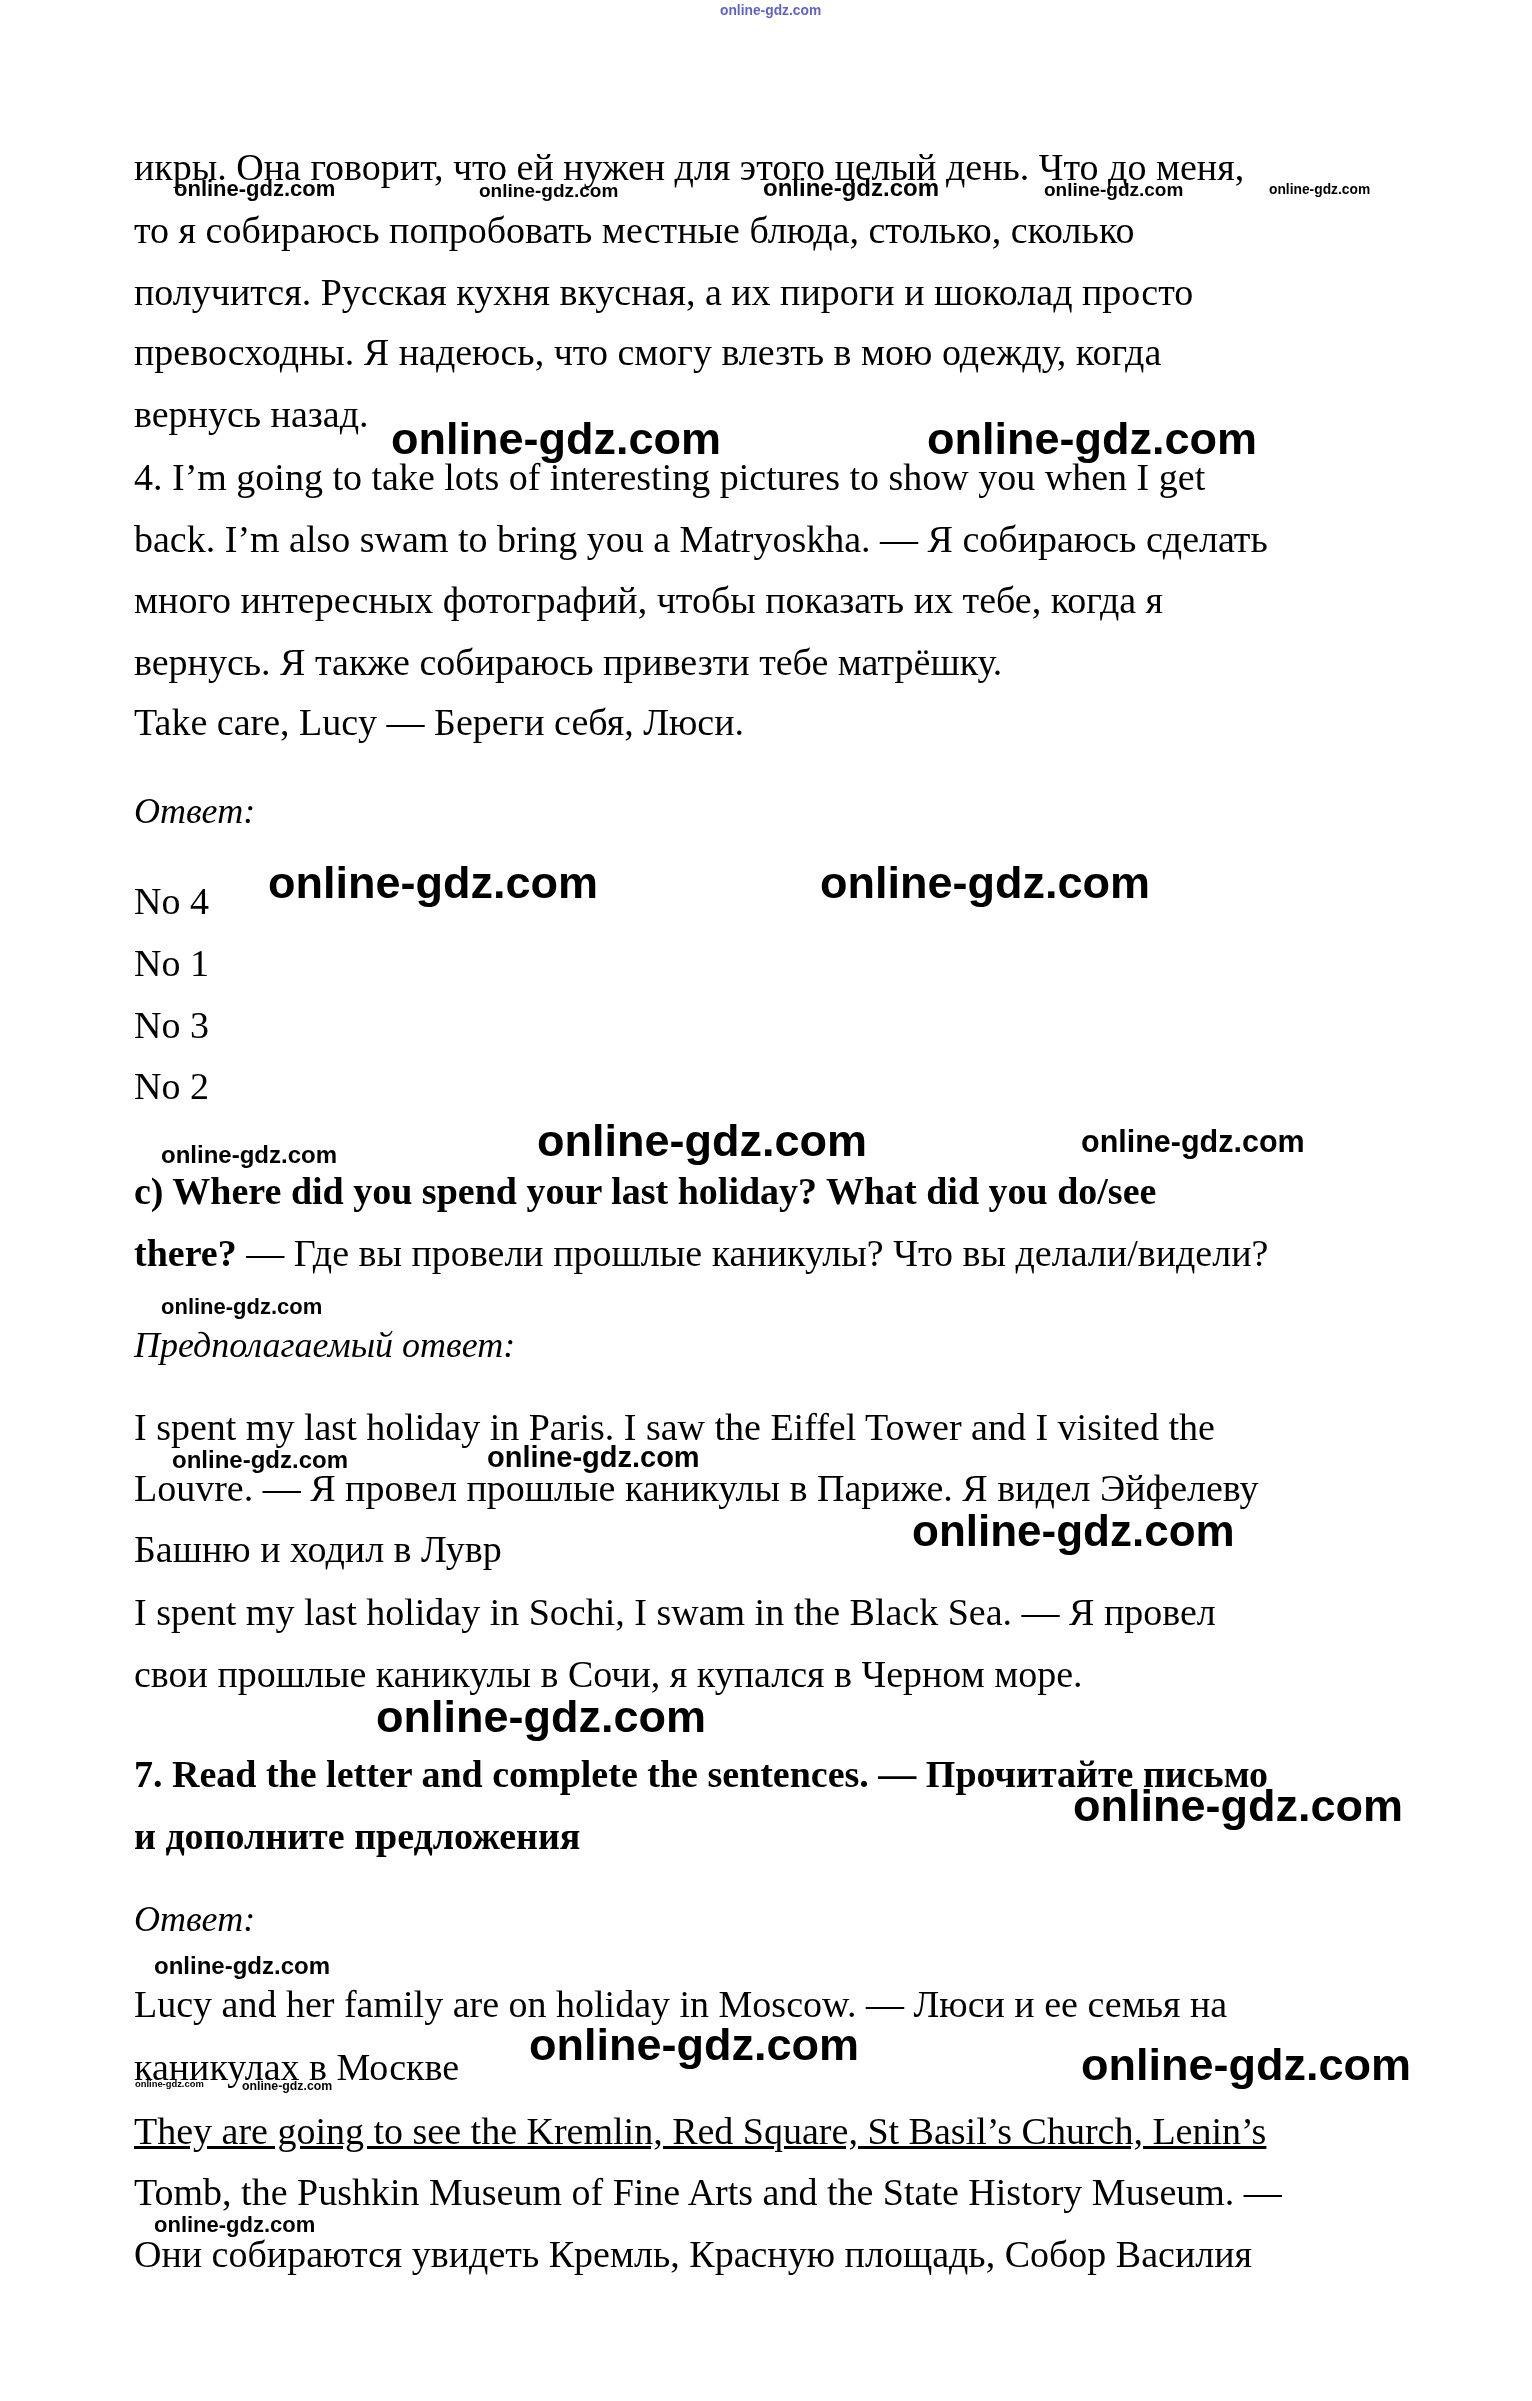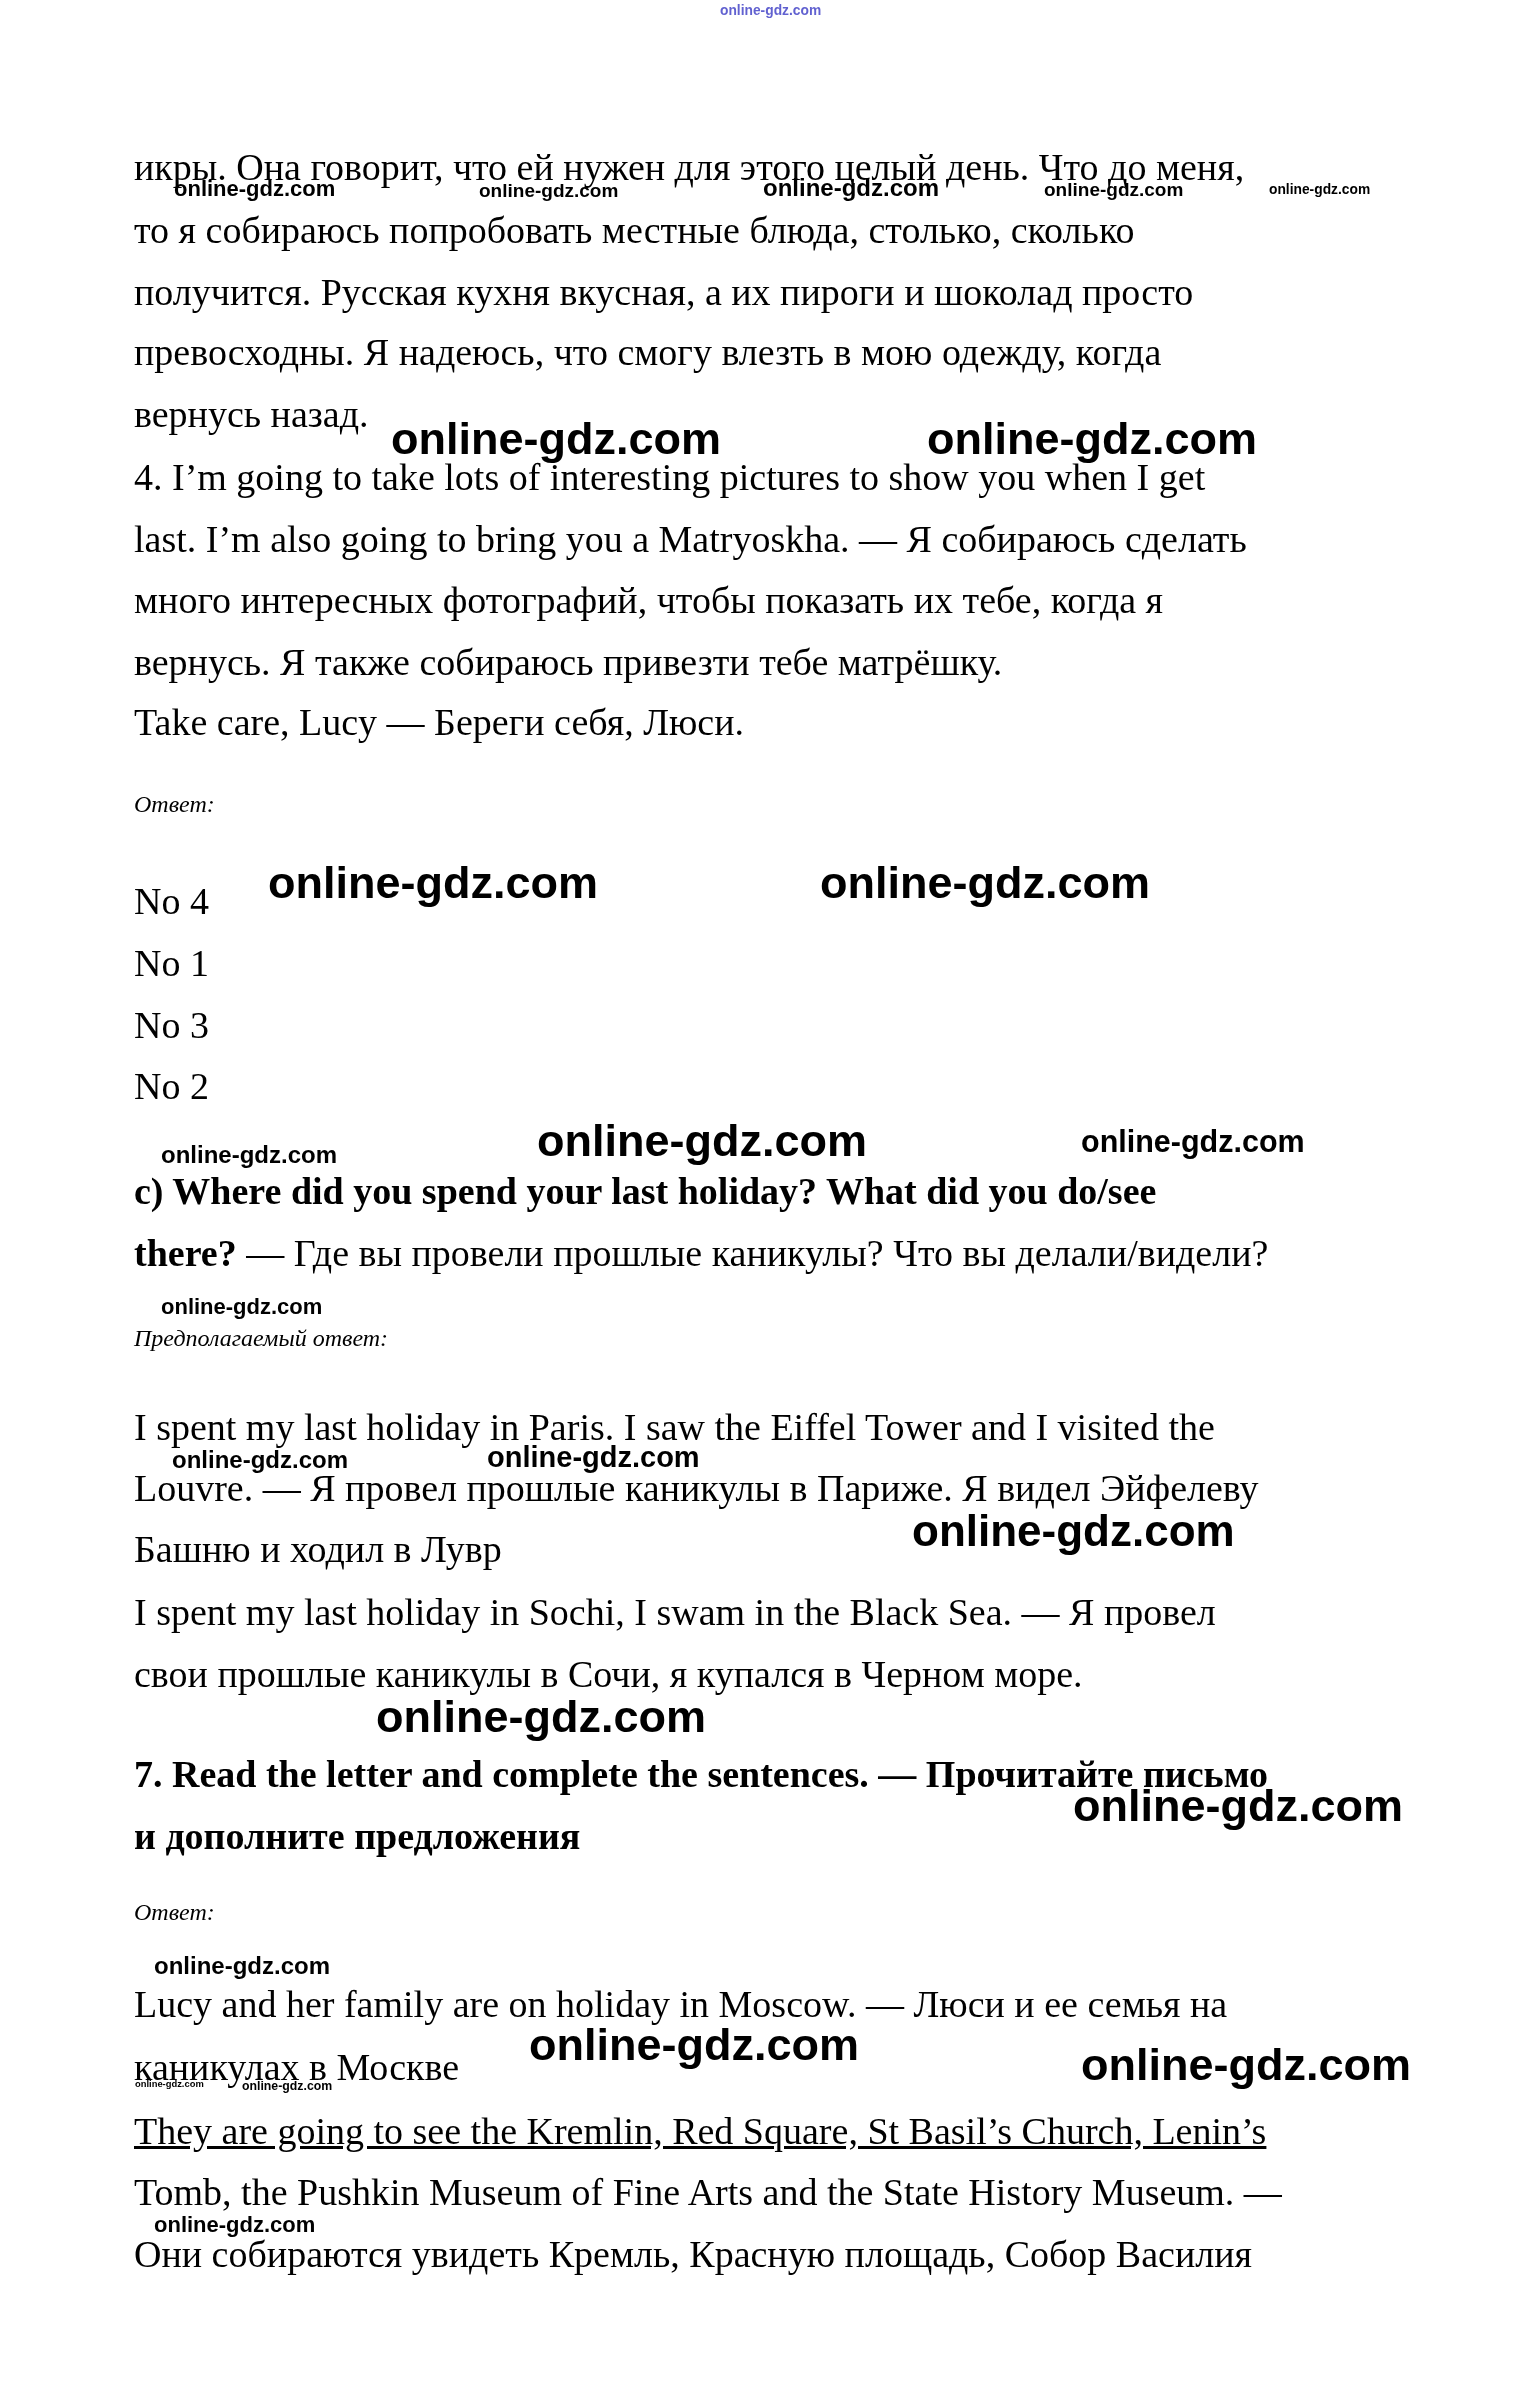--- a/index.html
+++ b/index.html
@@ -14,21 +14,21 @@
   .line {
     position: absolute;
     left: 134px;
     font-size: 38px;
     line-height: 1.08;
     color: #000;
     white-space: nowrap;
     letter-spacing: 0px;
   }
   .line.bold { font-weight: bold; }
-  .line.italic { font-style: italic; font-size: 24px; }
+  .line.italic { font-style: italic; font-size: 36px; }
   .wm {
     position: absolute;
     font-family: "Liberation Sans", sans-serif;
     font-weight: bold;
     color: #000;
     line-height: 1;
     white-space: nowrap;
   }
   .wm.blue { color: #4646c8; opacity: 0.85; }
 </style>
@@ -38,21 +38,21 @@
 <div class="page">
 
   <span class="wm blue" style="left:720px; top:3.6px; font-size:13.8px;">online-gdz.com</span>
 
   <div class="line" style="top:147px;">икры. Она говорит, что ей нужен для этого целый день. Что до меня,</div>
   <div class="line" style="top:210px;">то я собираюсь попробовать местные блюда, столько, сколько</div>
   <div class="line" style="top:272px;">получится. Русская кухня вкусная, а их пироги и шоколад просто</div>
   <div class="line" style="top:332px;">превосходны. Я надеюсь, что смогу влезть в мою одежду, когда</div>
   <div class="line" style="top:394px;">вернусь назад.</div>
   <div class="line" style="top:457px;">4. I’m going to take lots of interesting pictures to show you when I get</div>
-  <div class="line" style="top:519px;">last. I’m also going to bring you a Matryoskha. — Я собираюсь сделать</div>
+  <div class="line" style="top:519px;">back. I’m also swam to bring you a Matryoskha. — Я собираюсь сделать</div>
   <div class="line" style="top:580px;">много интересных фотографий, чтобы показать их тебе, когда я</div>
   <div class="line" style="top:642px;">вернусь. Я также собираюсь привезти тебе матрёшку.</div>
   <div class="line" style="top:702px;">Take care, Lucy — Береги себя, Люси.</div>
 
   <div class="line italic" style="top:792px;">Ответ:</div>
 
   <div class="line" style="top:881px;">No 4</div>
   <div class="line" style="top:943px;">No 1</div>
   <div class="line" style="top:1005px;">No 3</div>
   <div class="line" style="top:1066px;">No 2</div>

